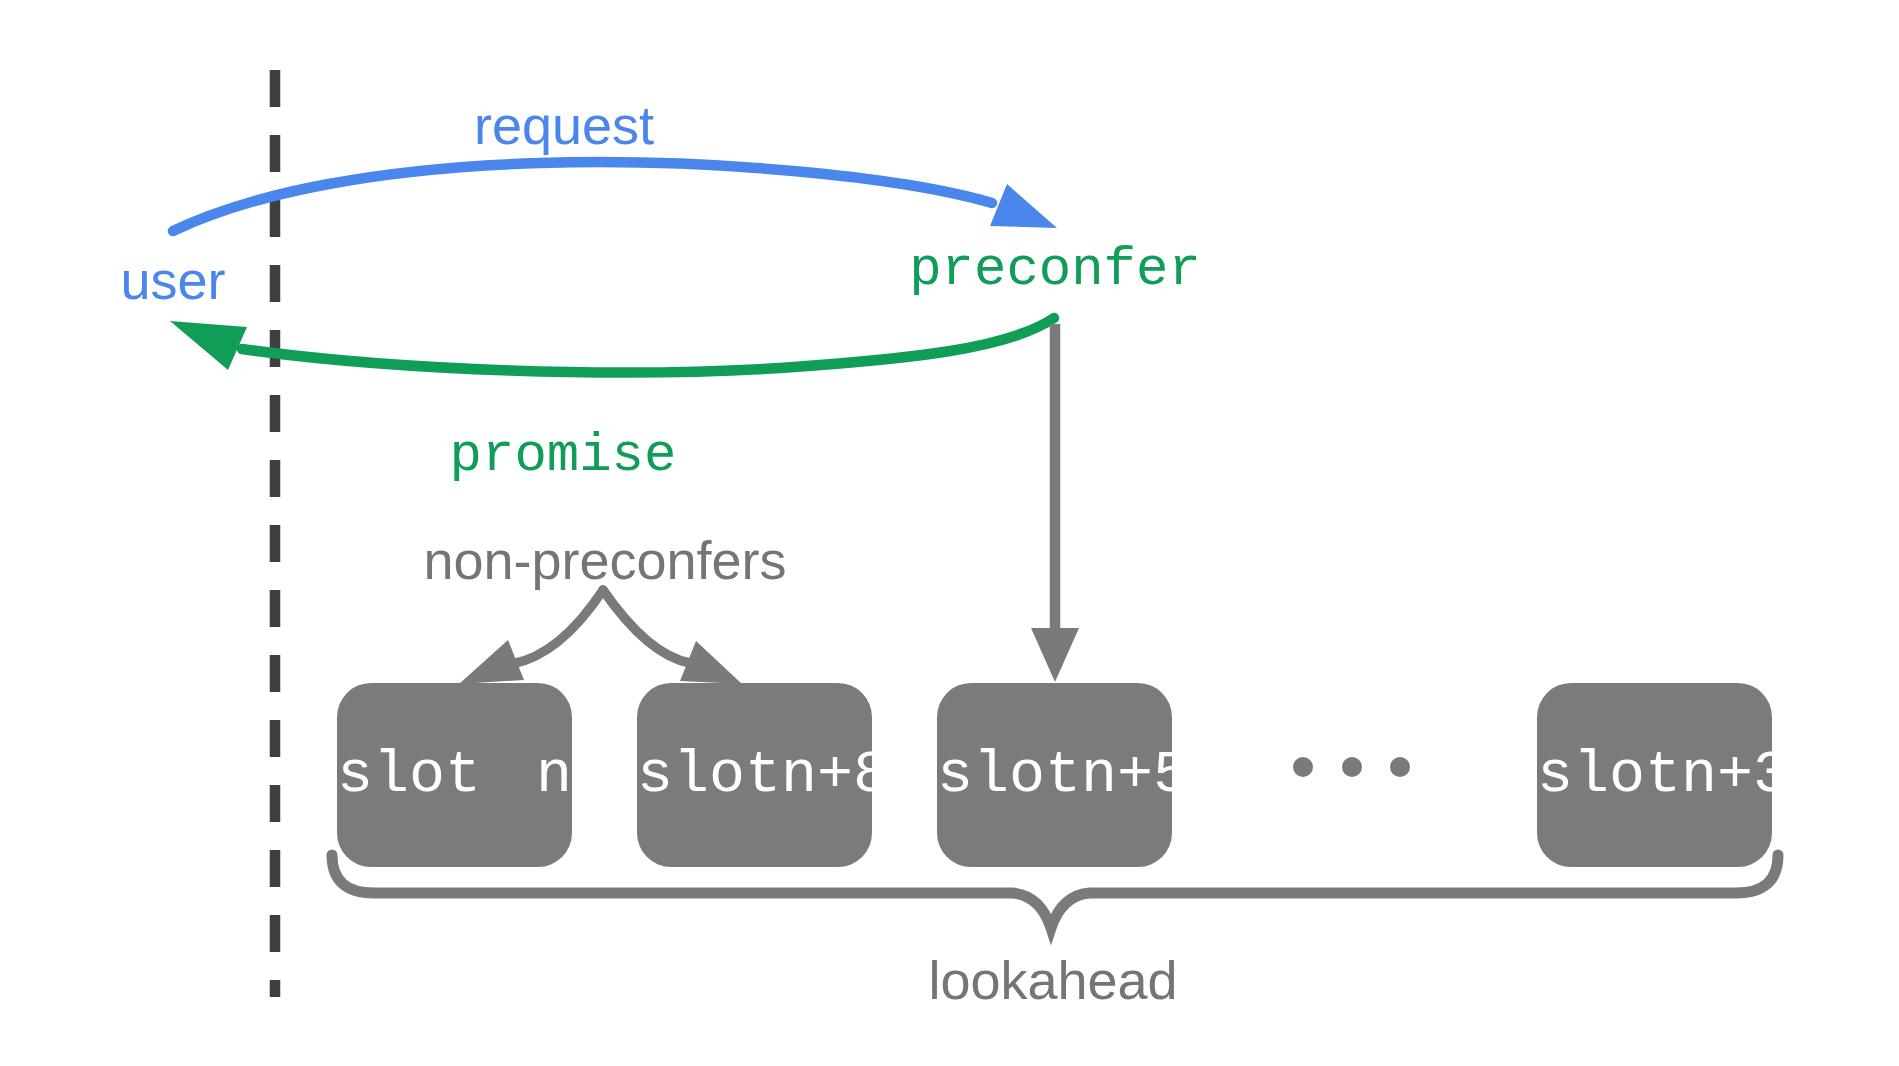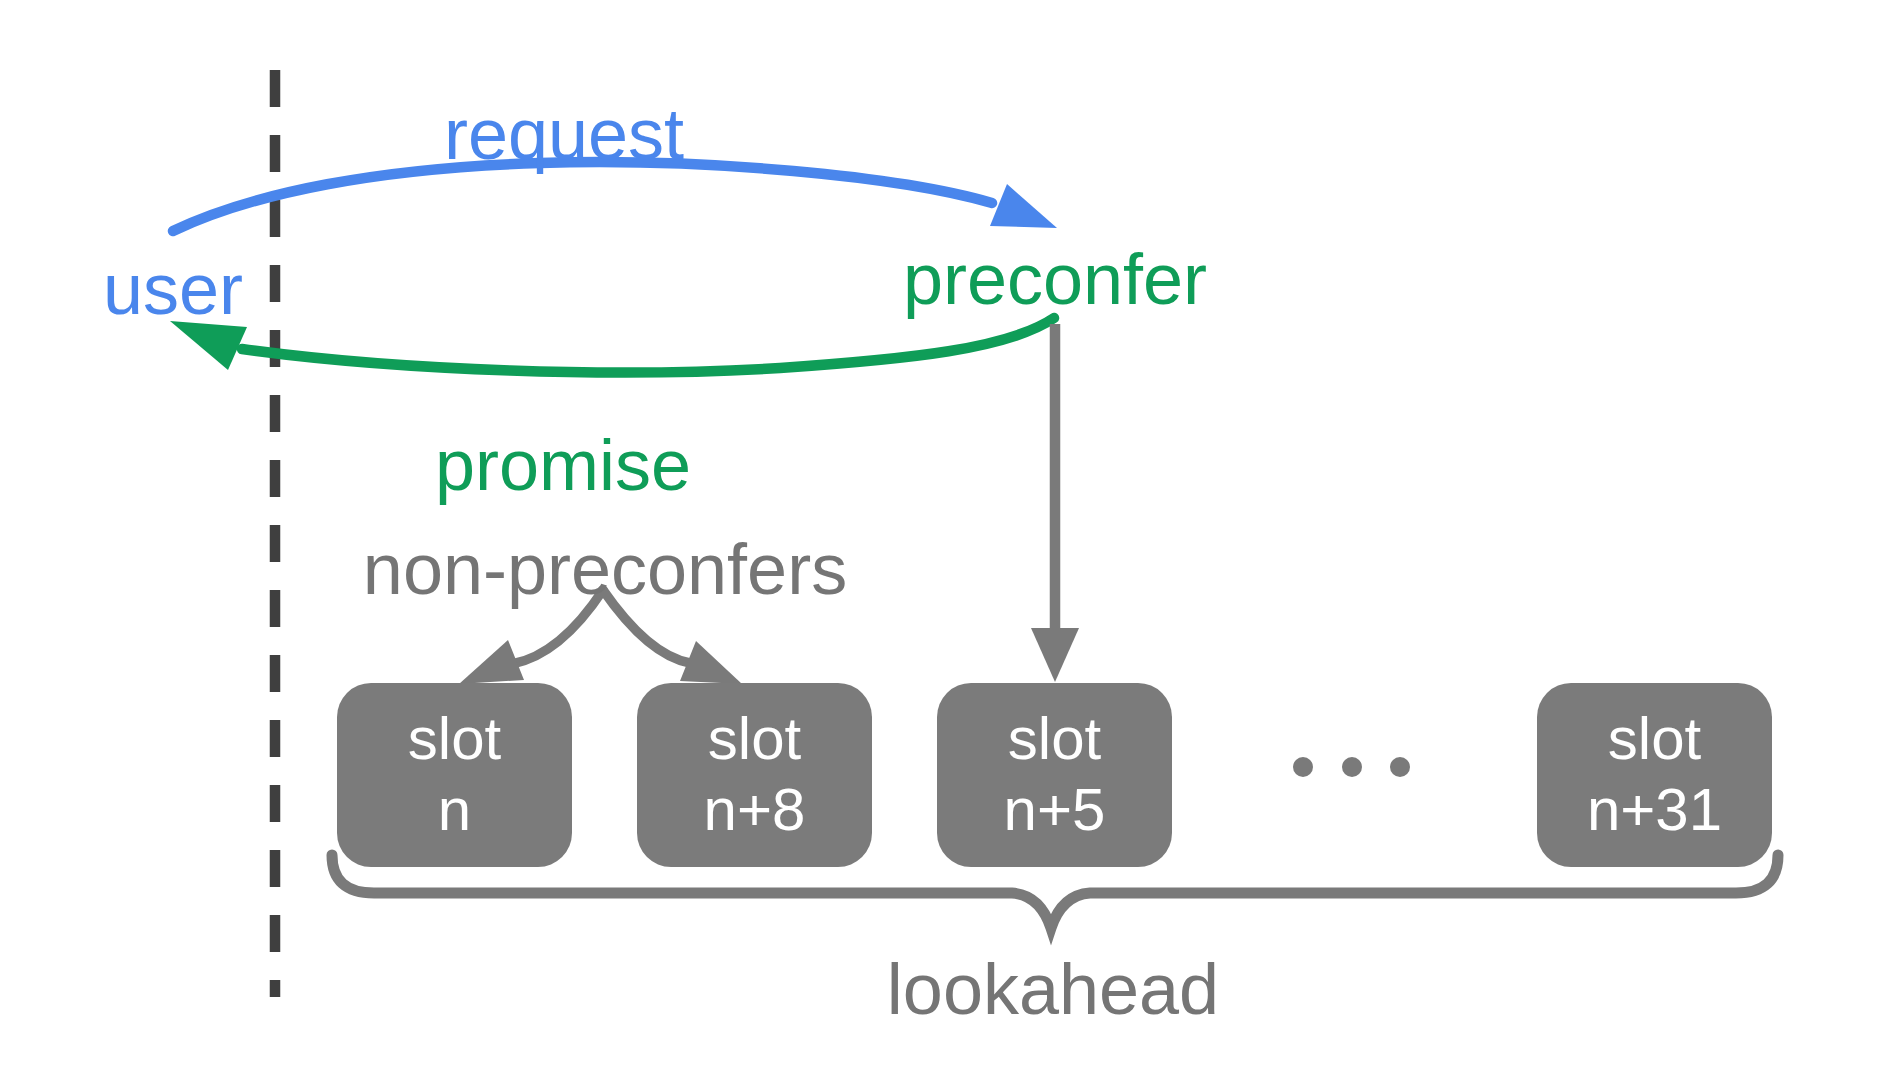--- a/index.html
+++ b/index.html
@@ -11,43 +11,44 @@
     overflow: hidden;
     font-family: "Liberation Sans", "DejaVu Sans", sans-serif;
   }
   svg.layer {
     position: absolute;
     left: 0; top: 0;
     width: 1899px; height: 1066px;
   }
   .label {
     position: absolute;
-    font-size: 72px;
+    font-size: 54px;
     line-height: 1;
     white-space: nowrap;
     transform: translateX(-50%);
   }
   .label.blue  { color: #4a86ec; }
-  .label.green { color: #0f9d58; }
+  .label.green { color: #0f9d58; font-family: Liberation Mono, monospace; }
   .label.gray  { color: #757575; }
   .slot {
     position: absolute;
     top: 683px;
     width: 235px;
     height: 184px;
     background: #7b7b7b;
     border-radius: 34px;
     color: #ffffff;
     display: flex;
-    flex-direction: column;
+    flex-direction: row;
     align-items: center;
-    justify-content: center;
+    justify-content: space-between;
     font-size: 60px;
     line-height: 1.18;
     text-align: center;
+    font-family: Liberation Mono, monospace;
   }
   .slot-1 { left: 337px; }
   .slot-2 { left: 637px; }
   .slot-3 { left: 937px; }
   .slot-4 { left: 1537px; }
 </style>
 </head>
 <body>
 
 <div class="canvas">

